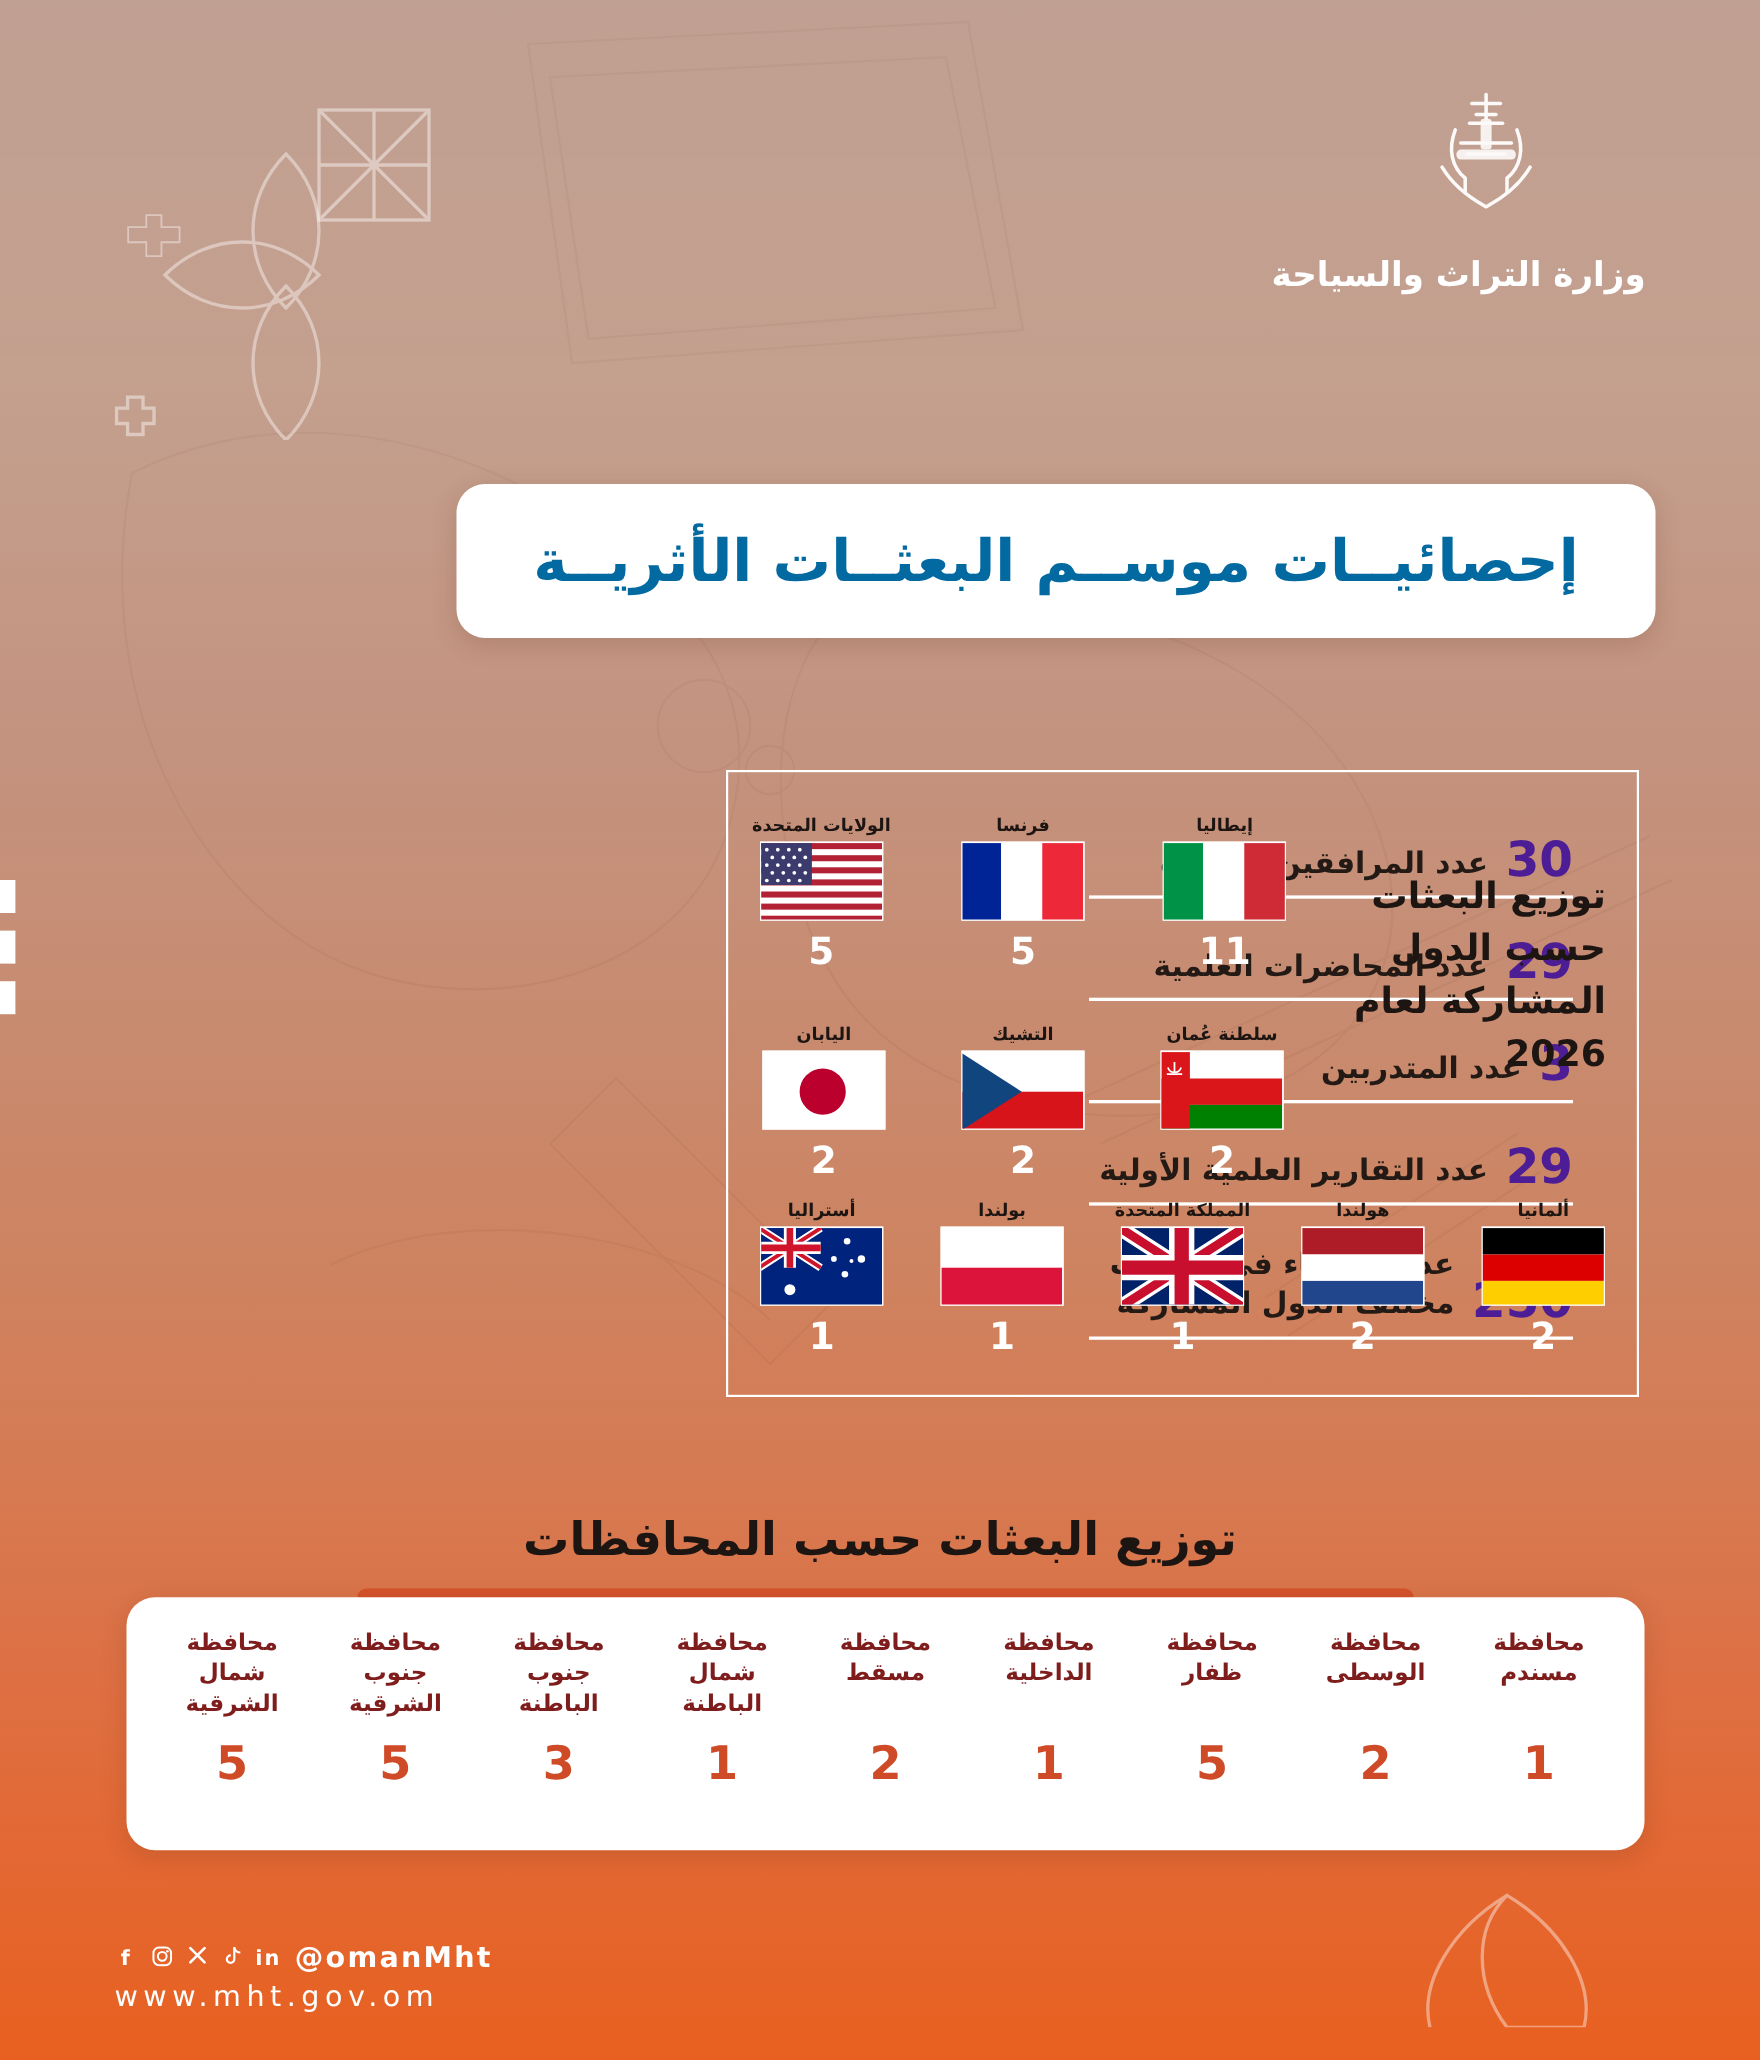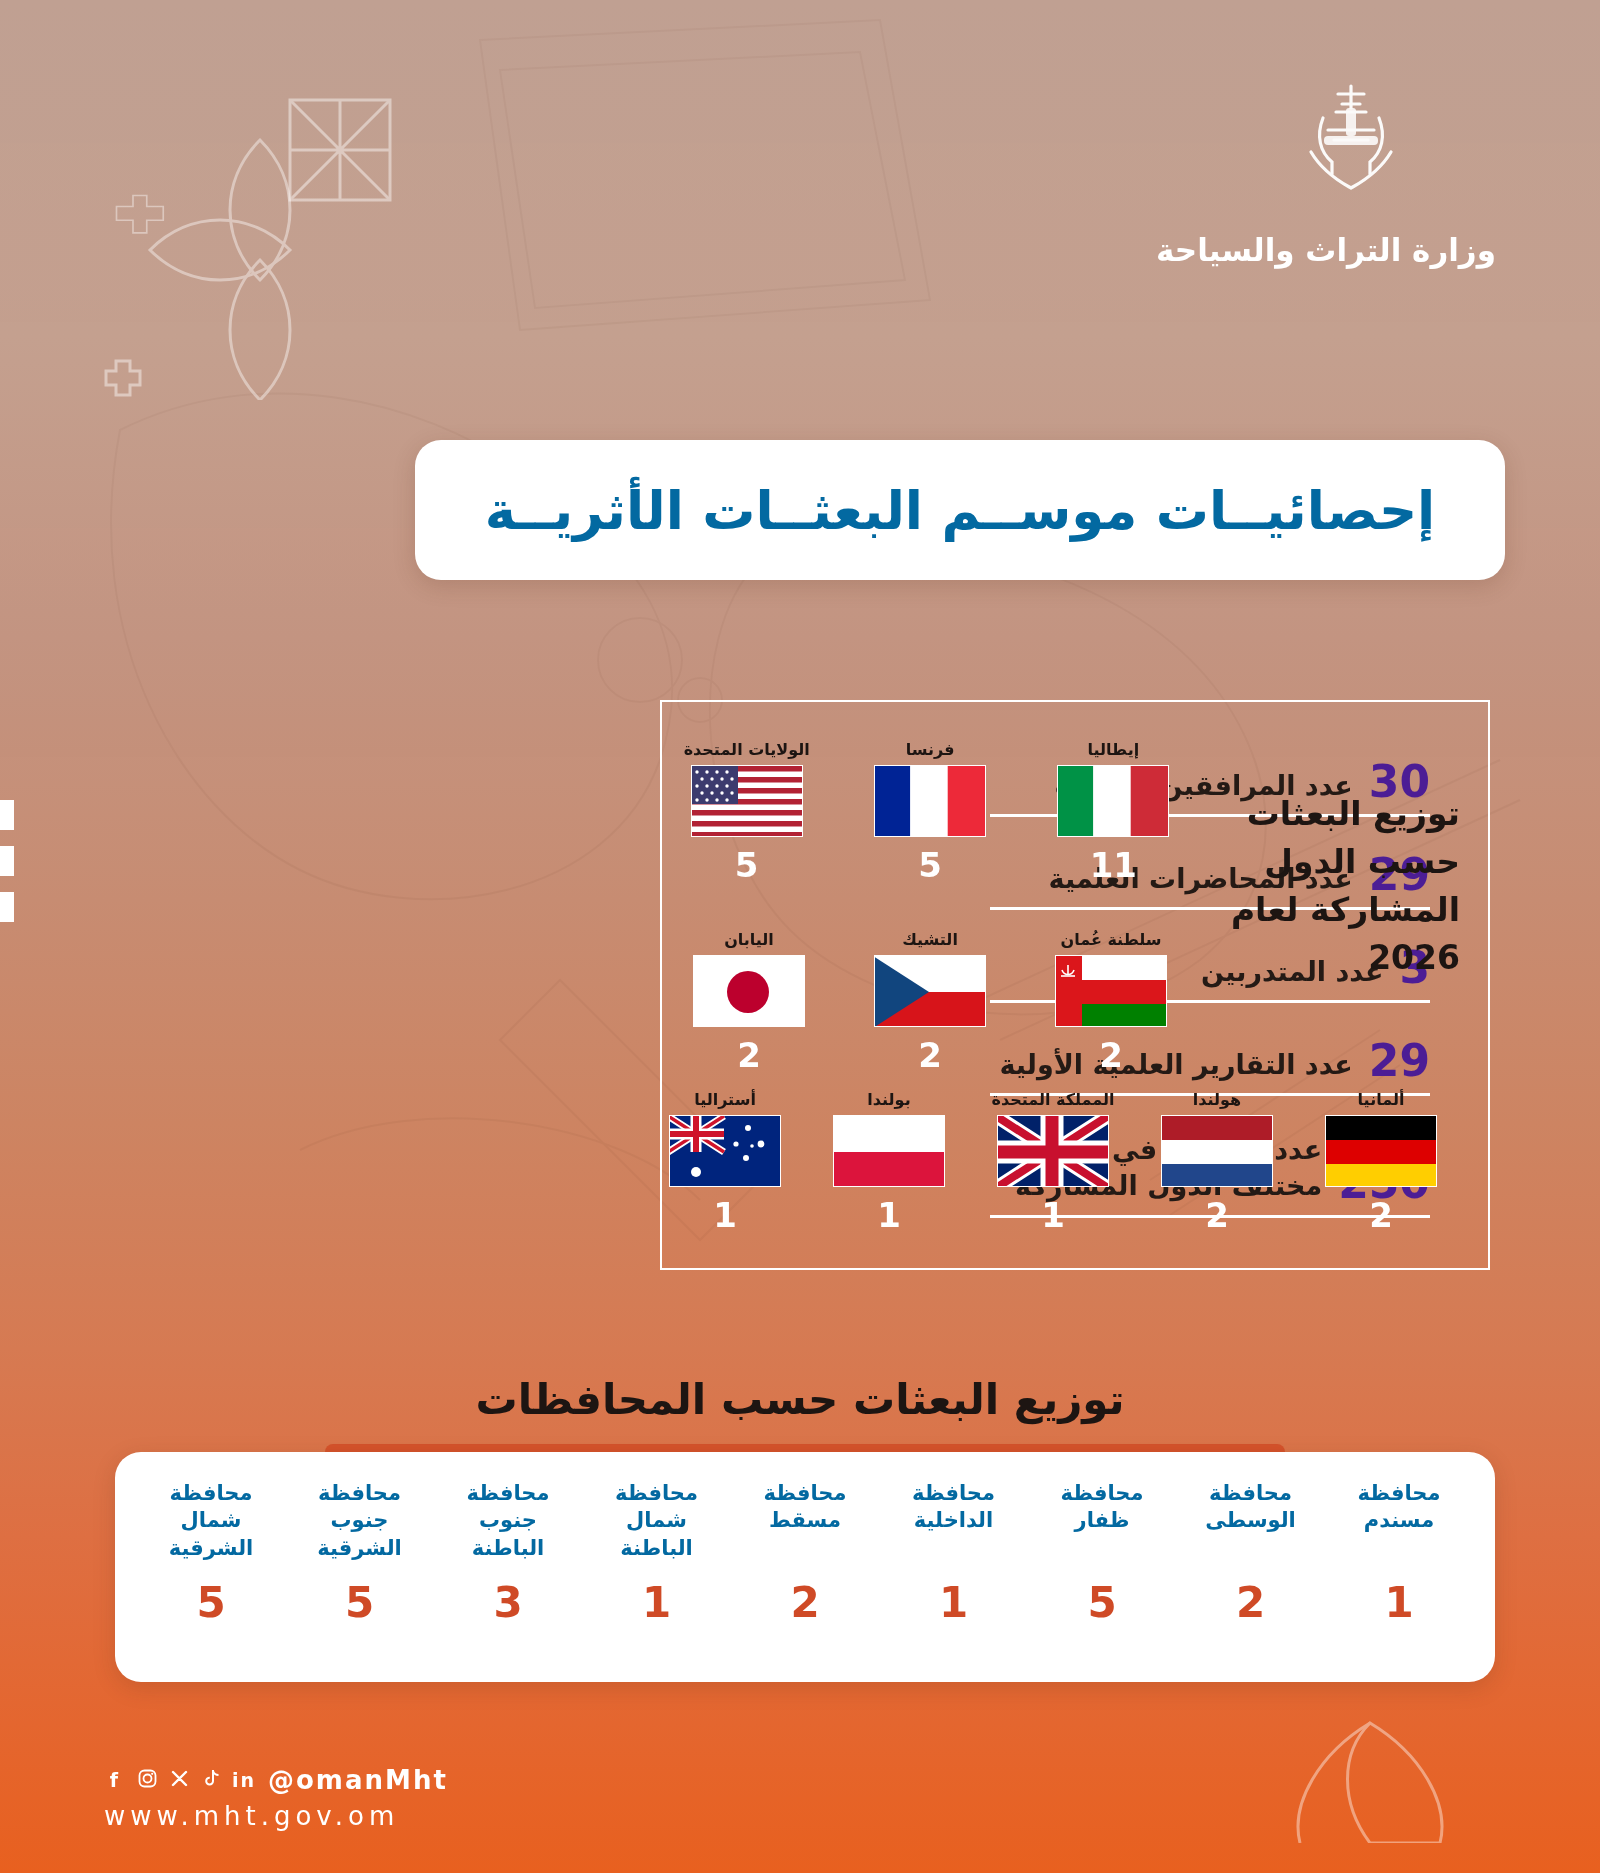--- a/index.html
+++ b/index.html
@@ -148,21 +148,21 @@
     line-height: 1.45;
   }
   .flag-grid {
     position: absolute;
     display: flex;
     flex-direction: row-reverse;
     align-items: flex-start;
   }
   .row1 { top: 740px; left: 665px; width: 530px; justify-content: space-around; gap: 20px; }
   .row2 { top: 930px; left: 665px; width: 530px; justify-content: space-around; gap: 13px; }
-  .row3 { top: 1090px; left: 643px; width: 820px; justify-content: space-around; }
+  .row3 { top: 1090px; left: 665px; width: 820px; justify-content: space-around; }
 
   .flag-cell {
     width: 130px;
     text-align: center;
   }
   .flag-name {
     font-size: 16px;
     font-weight: 700;
     color: #1d1512;
     margin-bottom: 6px;
@@ -222,21 +222,21 @@
     border-radius: 10px;
     z-index: -1;
   }
   .prov-cell {
     width: 124px;
     text-align: center;
   }
   .prov-name {
     font-size: 21px;
     font-weight: 700;
-    color: #0369a1;
+    color: #7f1d1d;
     line-height: 1.3;
     min-height: 86px;
   }
   .prov-value {
     margin-top: 12px;
     font-size: 42px;
     font-weight: 700;
     color: #cf4a26;
   }
 

